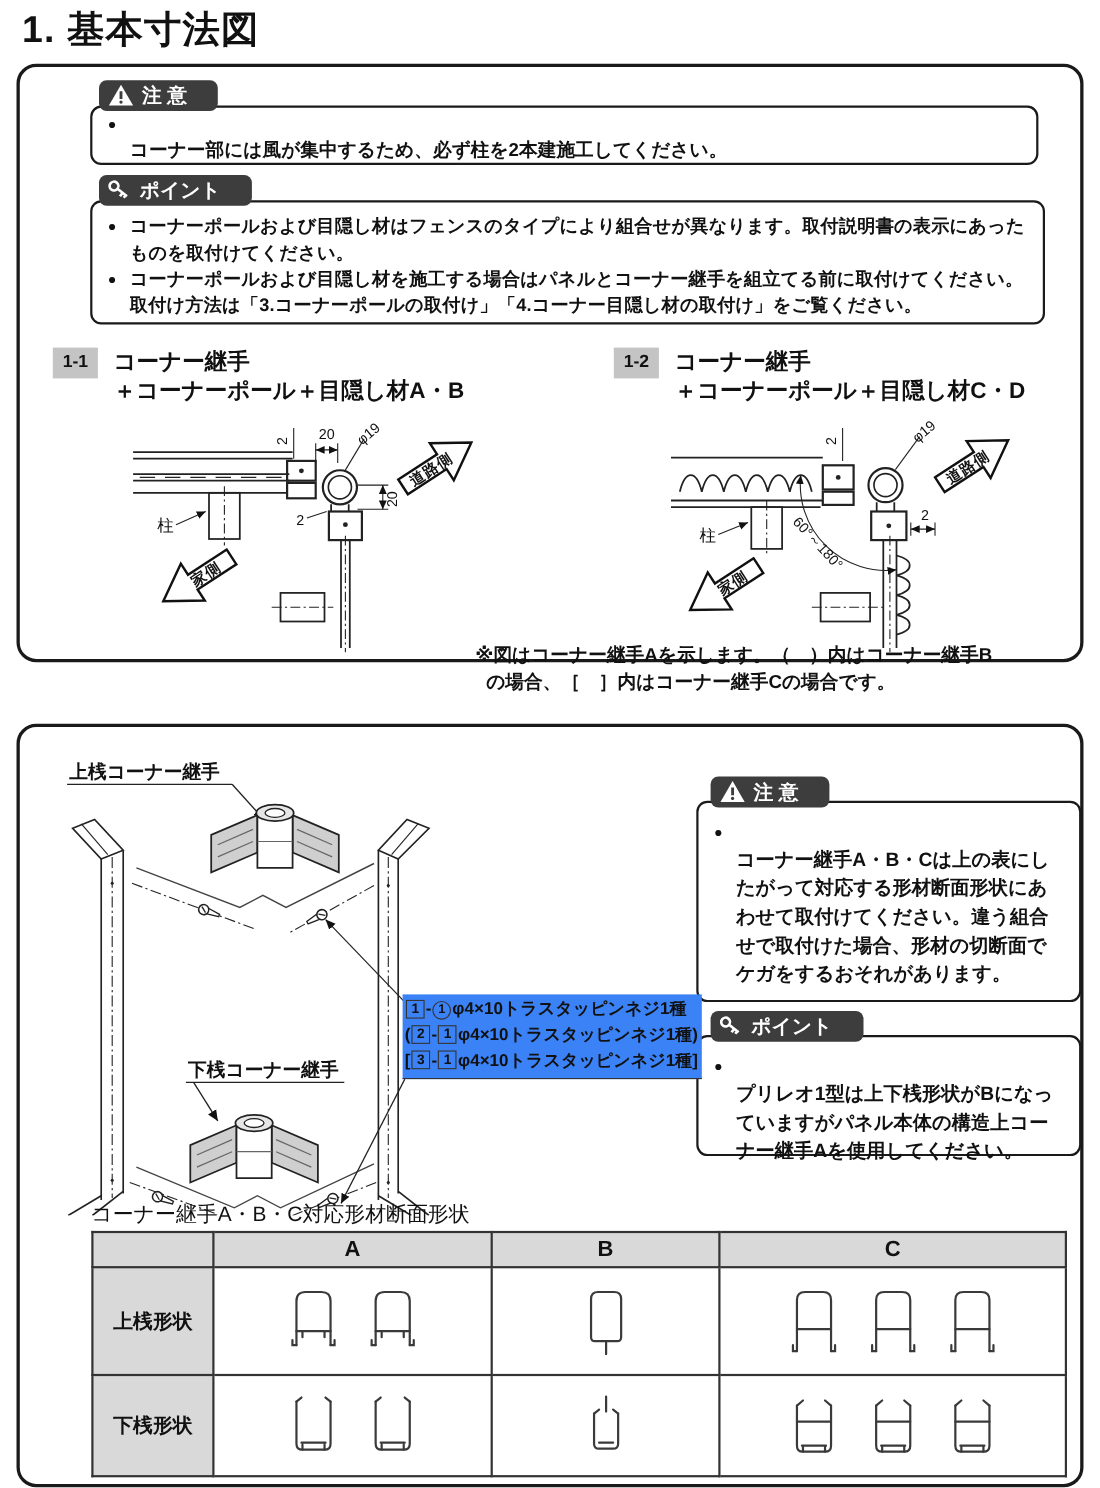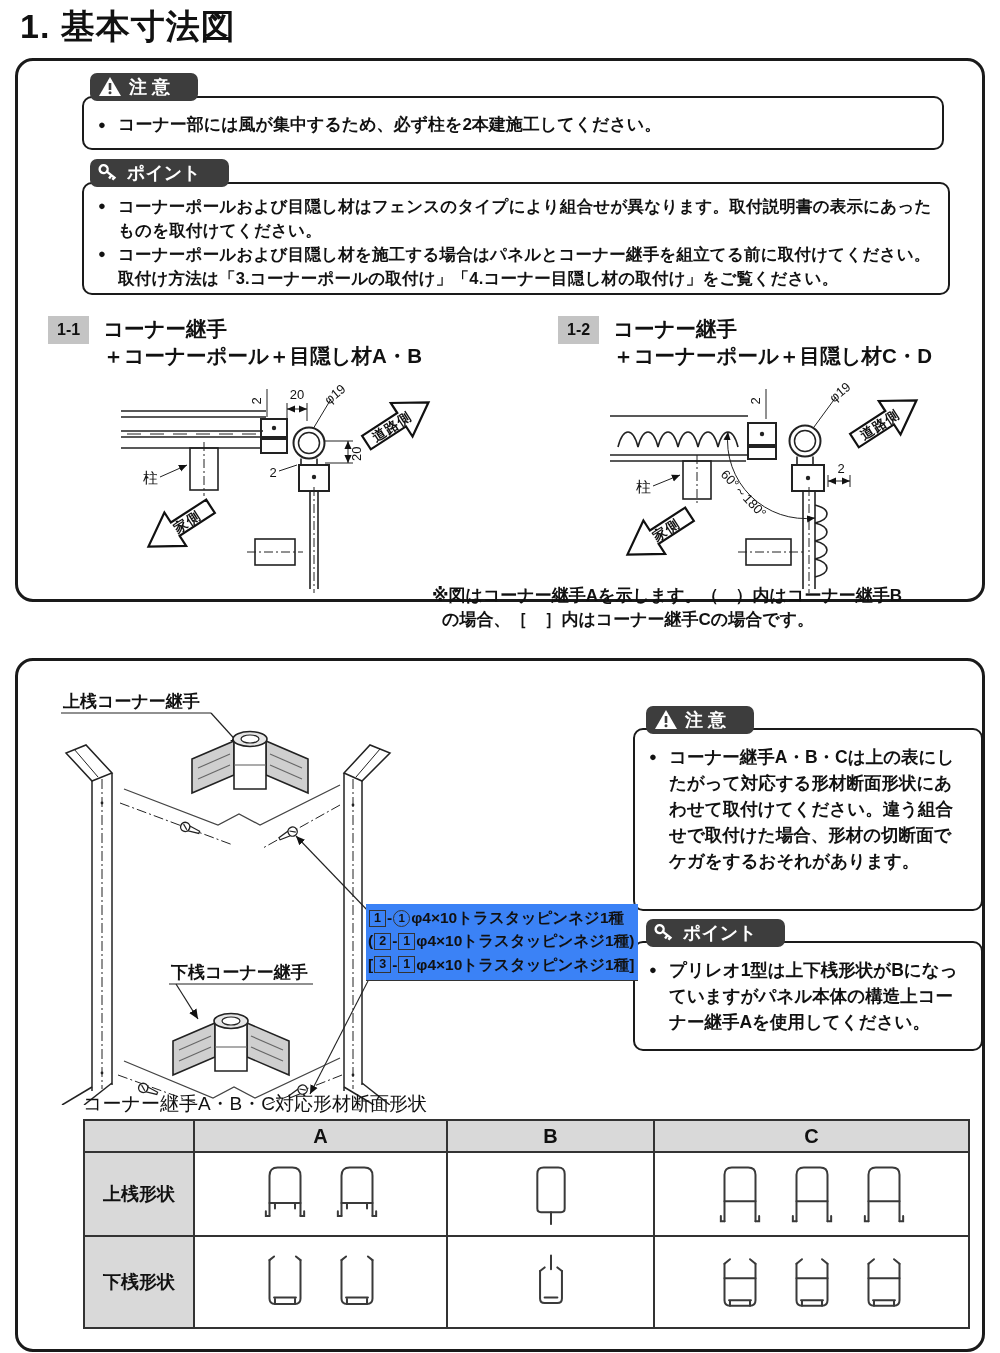--- a/index.html
+++ b/index.html
@@ -8,21 +8,21 @@
   .abs{position:absolute;}
   .h1{position:absolute;font-size:34px;font-weight:700;letter-spacing:1px;}
   .h2{position:absolute;font-size:30px;font-weight:700;letter-spacing:1px;}
   .sectionbox{position:absolute;border:3px solid #1a1a1a;border-radius:18px;}
   .notebox{position:absolute;border:2px solid #1a1a1a;border-radius:10px;background:#fff;box-sizing:border-box;padding:10px 14px 6px 14px;}
   .badge{position:absolute;background:#3d3d3d;color:#fff;font-weight:700;font-size:18px;border-radius:7px;padding:3px 28px 3px 8px;display:flex;align-items:center;gap:7px;z-index:3;line-height:22px;}
   .badge svg{display:block;}
   .brow{display:flex;align-items:flex-start;}
   .bul{width:20px;flex:0 0 20px;font-size:13px;line-height:24px;}
   .btxt{font-size:16.5px;font-weight:600;line-height:24px;letter-spacing:0.2px;}
-  .cautiontxt{font-size:17px;font-weight:600;line-height:24px;}
+  .cautiontxt{font-size:17px;font-weight:600;line-height:24px;margin-top:24px;}
   .subhead{position:absolute;display:flex;gap:14px;align-items:flex-start;}
   .chip{background:#c4c4c4;font-size:16px;font-weight:700;padding:2px 9px;line-height:24px;}
   .subtitle{font-size:20.5px;font-weight:700;line-height:1.3;}
   .note{position:absolute;font-size:17px;font-weight:700;line-height:1.4;}
   .noteind{padding-left:10px;}
   .swnotes{position:absolute;background:#3b82f6;border-bottom:1.5px solid #333;padding:2px 4px 4px 2px;z-index:4;white-space:nowrap;}
   .swline{font-size:15.5px;font-weight:600;line-height:1.5;}
   .nbox{display:inline-block;border:1.5px solid #333;min-width:11px;text-align:center;padding:0 2px;font-size:12.5px;line-height:15px;vertical-align:1.5px;margin:0 1px;}
   .ncirc{display:inline-block;border:1.5px solid #333;border-radius:50%;width:15px;height:15px;text-align:center;font-size:11.5px;line-height:15px;vertical-align:1.5px;margin:0 1px;}
   .tbltitle{position:absolute;font-size:19px;font-weight:400;}
@@ -363,21 +363,21 @@
           <col style="width:207px">
           <col style="width:315px">
         </colgroup>
       <tbody>
           <tr>
         <th class="colhdr"></th>
         <th class="colhdr">A</th>
         <th class="colhdr">B</th>
         <th class="colhdr">C</th>
       </tr>
-      <tr style="height:84px">
+      <tr style="height:98px">
         <th class="rowlbl">上桟形状</th>
         <td>
               <div class="cellflex">
           <svg width="46" height="62" viewBox="0 0 50 68">
                   <use href="#upA"></use>
                 </svg>
           <svg width="46" height="62" viewBox="0 0 50 68">
                   <use href="#upA"></use>
                 </svg>
         </div>

